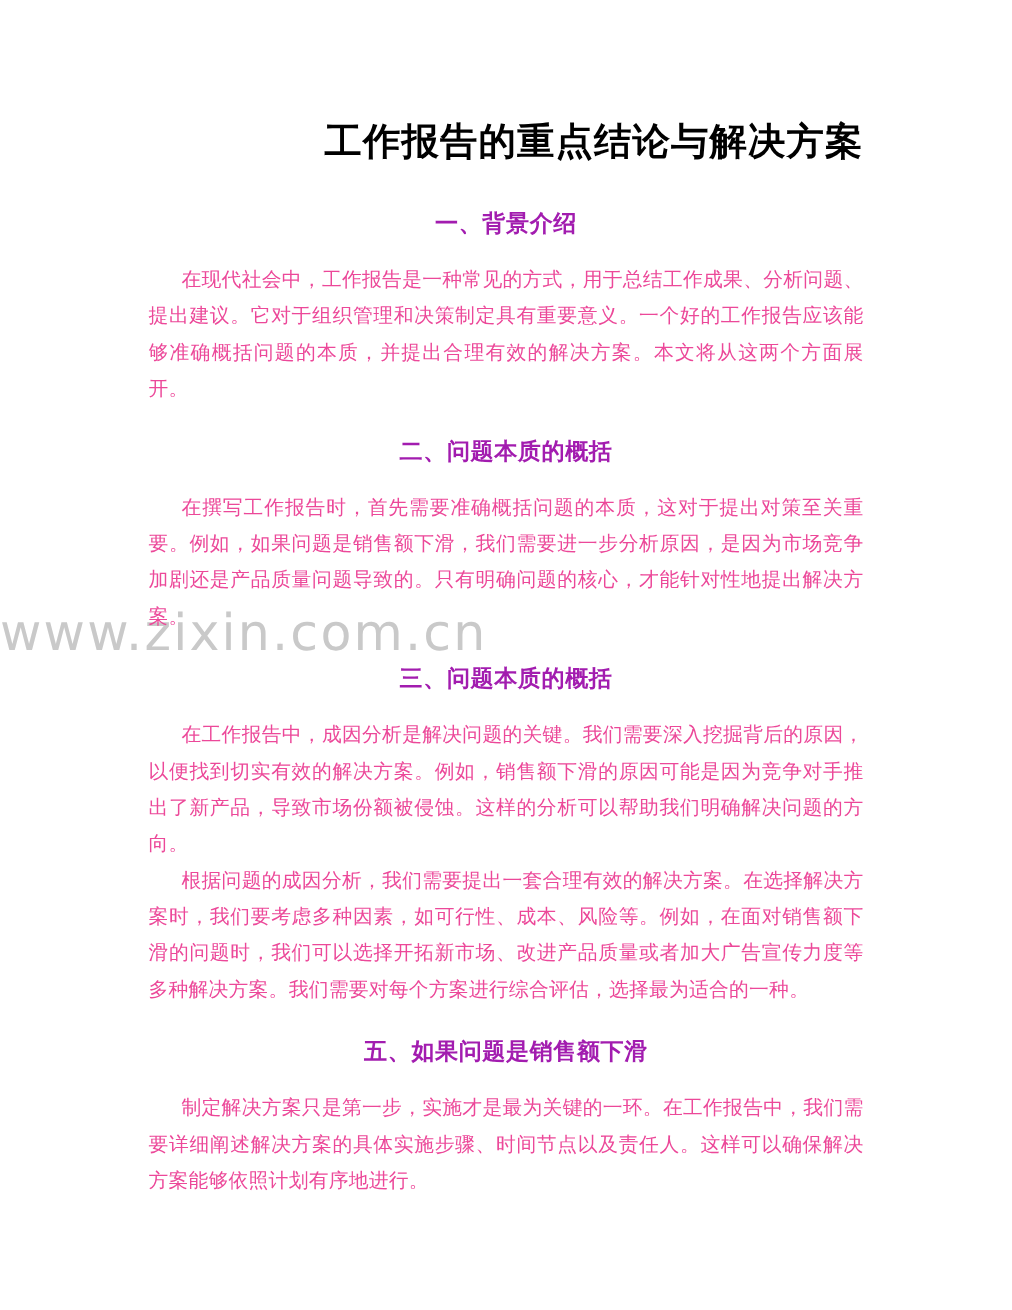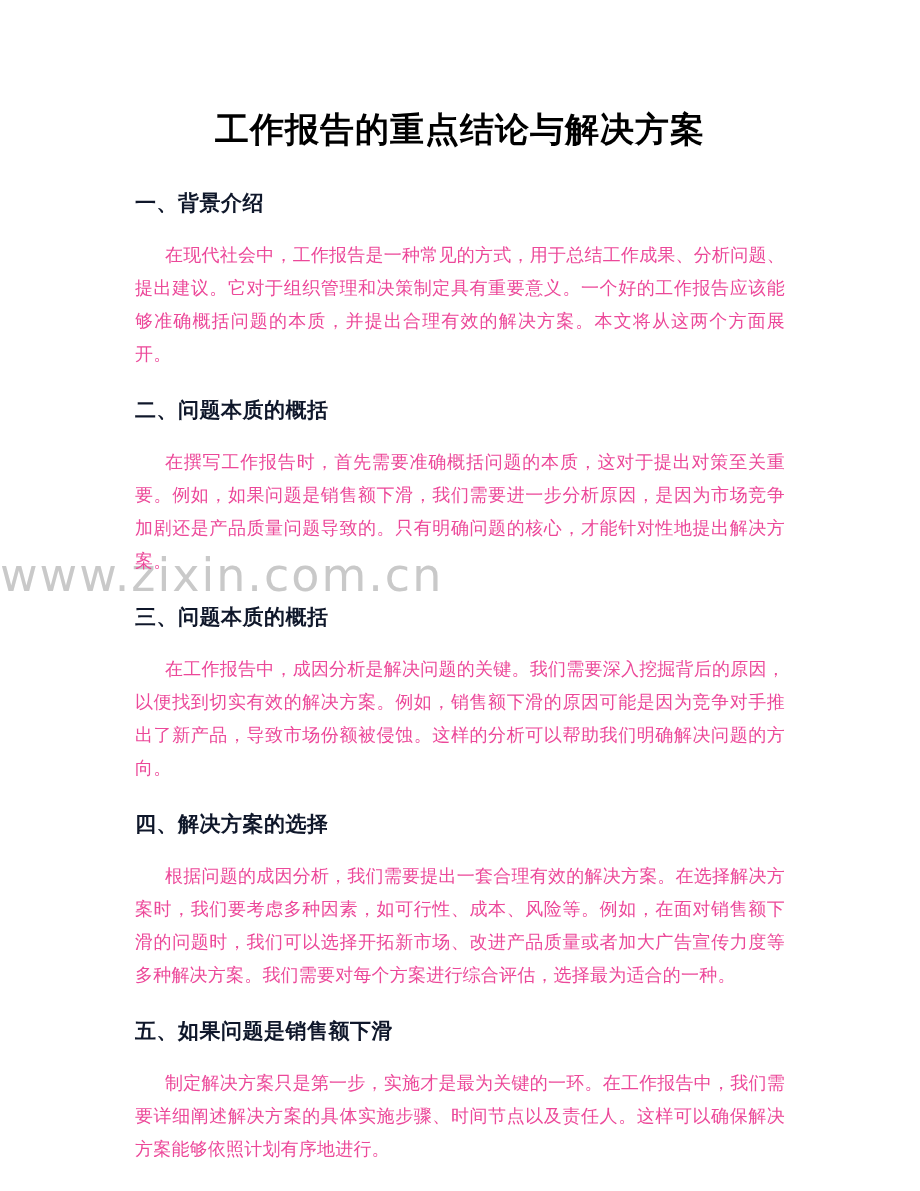--- a/index.html
+++ b/index.html
@@ -15,31 +15,32 @@
     background: #ffffff;
     padding: 105px 135px 0 135px;
     overflow: hidden;
     font-family: "DejaVu Sans", "Liberation Sans", sans-serif;
   }
   .doc-title {
     margin: 0 0 34px 0;
     font-size: 34px;
     line-height: 48px;
     font-weight: bold;
-    text-align: center;
+    text-align: right;
     color: #000000;
     letter-spacing: 1px;
   }
   .section-heading {
     margin: 24px 0 18px 0;
     font-size: 21px;
     line-height: 33px;
     font-weight: bold;
-    color: #0f172a;
+    color: #a21caf;
     letter-spacing: 0.5px;
+    text-align: center;
   }
   .body-para {
     margin: 0;
     font-size: 18px;
     line-height: 33px;
     color: #ec4899;
     text-align: justify;
     text-indent: 30px;
     letter-spacing: 0.2px;
     position: relative;
@@ -83,21 +84,20 @@
       <h2 class="section-heading">二、问题本质的概括</h2>
       <p class="body-para">在撰写工作报告时，首先需要准确概括问题的本质，这对于提出对策至关重要。例如，如果问题是销售额下滑，我们需要进一步分析原因，是因为市场竞争加剧还是产品质量问题导致的。只有明确问题的核心，才能针对性地提出解决方案。</p>
     </section>
 
     <section>
       <h2 class="section-heading">三、问题本质的概括</h2>
       <p class="body-para">在工作报告中，成因分析是解决问题的关键。我们需要深入挖掘背后的原因，以便找到切实有效的解决方案。例如，销售额下滑的原因可能是因为竞争对手推出了新产品，导致市场份额被侵蚀。这样的分析可以帮助我们明确解决问题的方向。</p>
     </section>
 
     <section>
-      <h2 class="section-heading">四、解决方案的选择</h2>
       <p class="body-para">根据问题的成因分析，我们需要提出一套合理有效的解决方案。在选择解决方案时，我们要考虑多种因素，如可行性、成本、风险等。例如，在面对销售额下滑的问题时，我们可以选择开拓新市场、改进产品质量或者加大广告宣传力度等多种解决方案。我们需要对每个方案进行综合评估，选择最为适合的一种。</p>
     </section>
 
     <section>
       <h2 class="section-heading">五、如果问题是销售额下滑</h2>
       <p class="body-para">制定解决方案只是第一步，实施才是最为关键的一环。在工作报告中，我们需要详细阐述解决方案的具体实施步骤、时间节点以及责任人。这样可以确保解决方案能够依照计划有序地进行。</p>
     </section>
 
   </div>
 </div>

